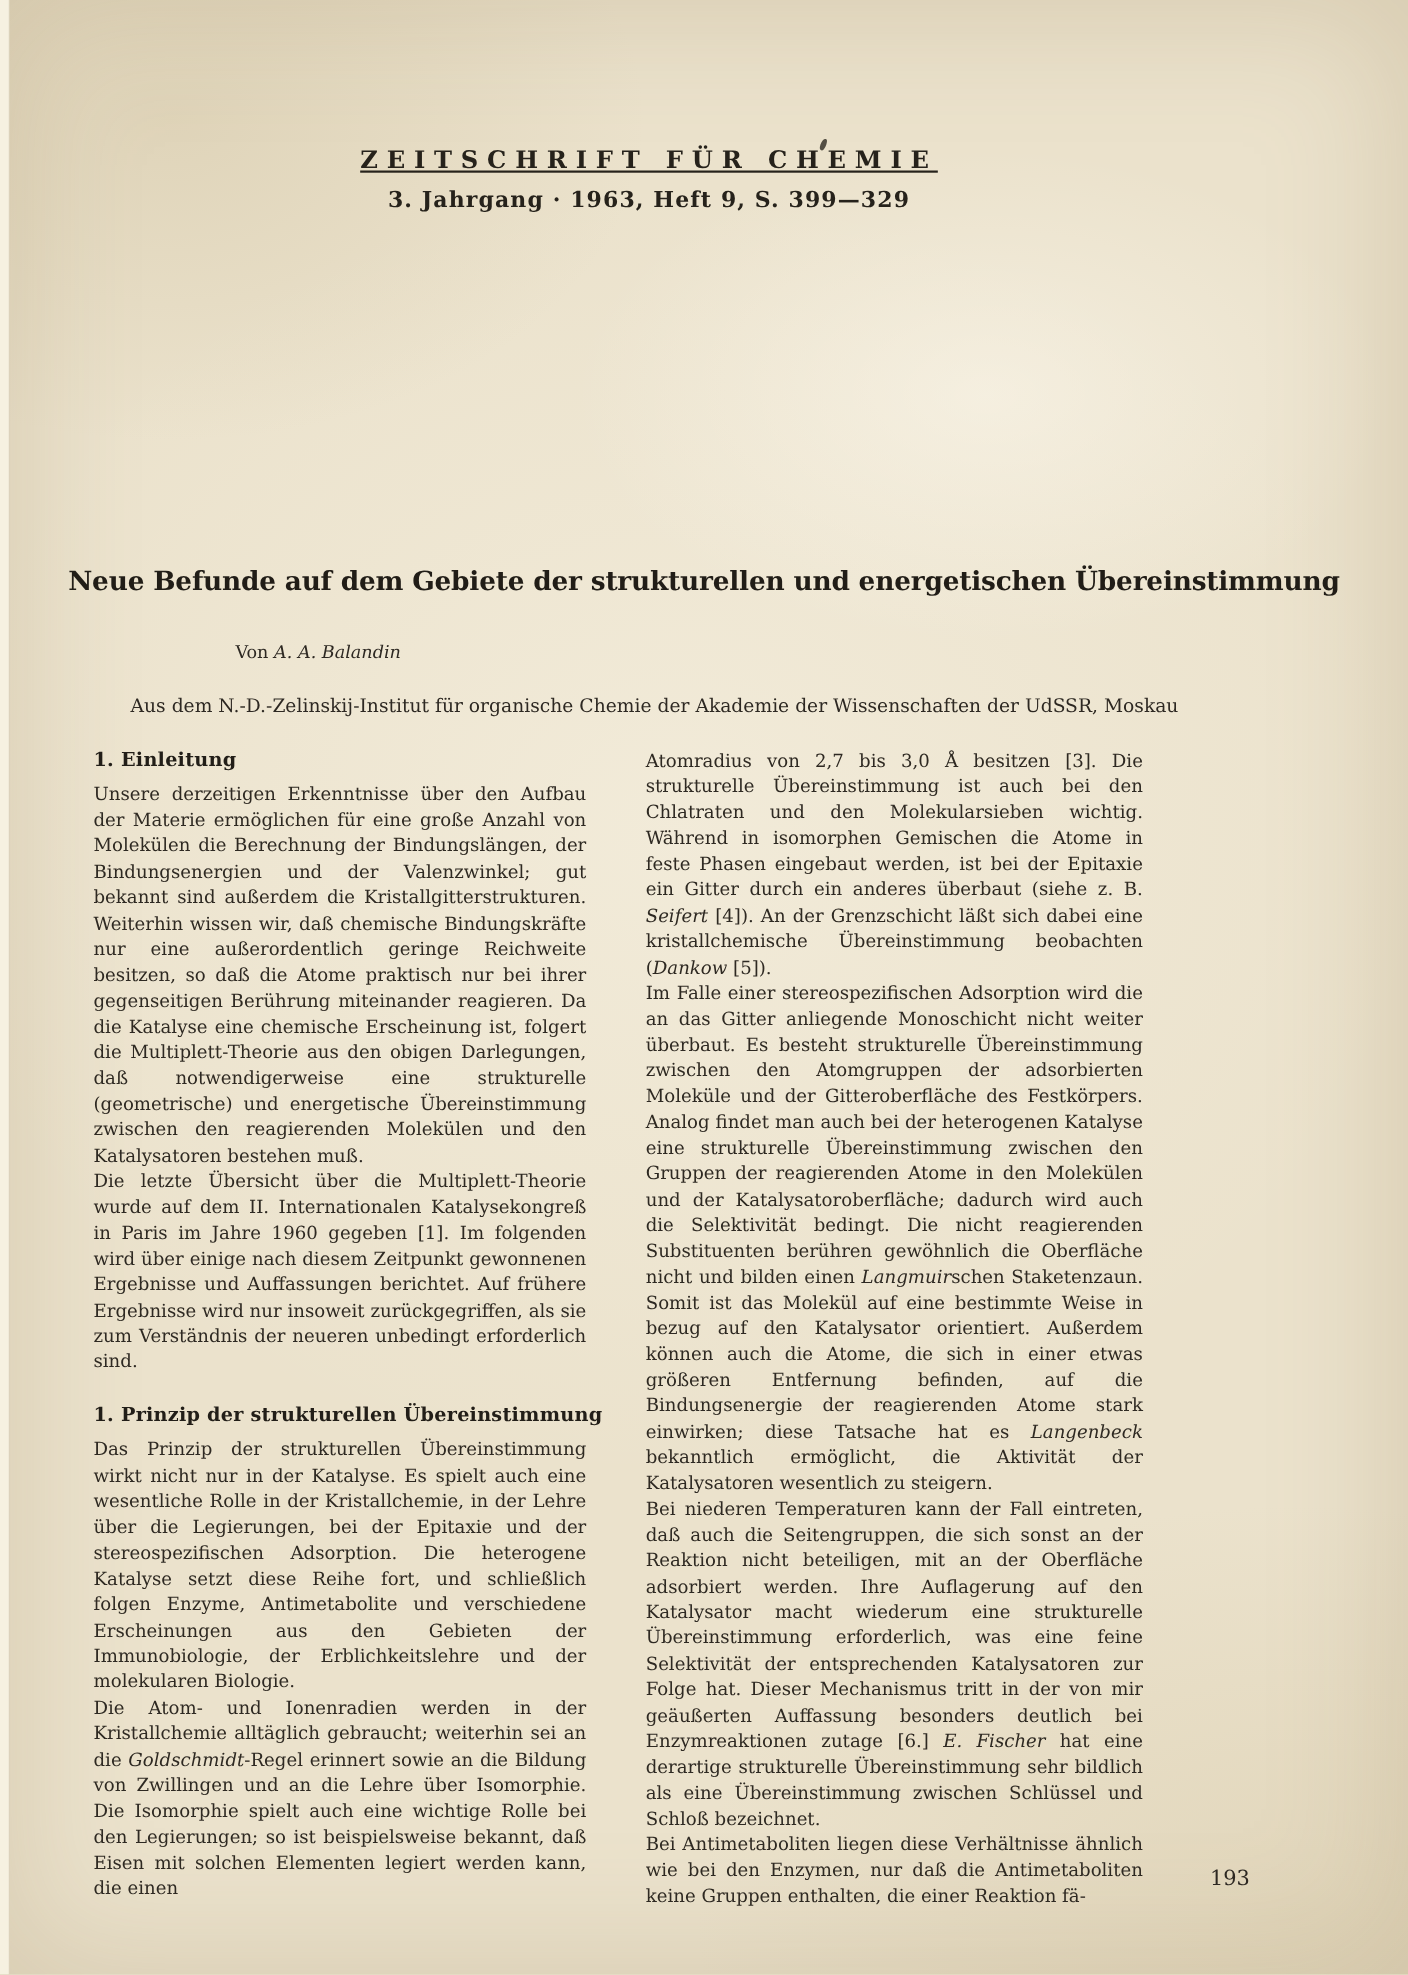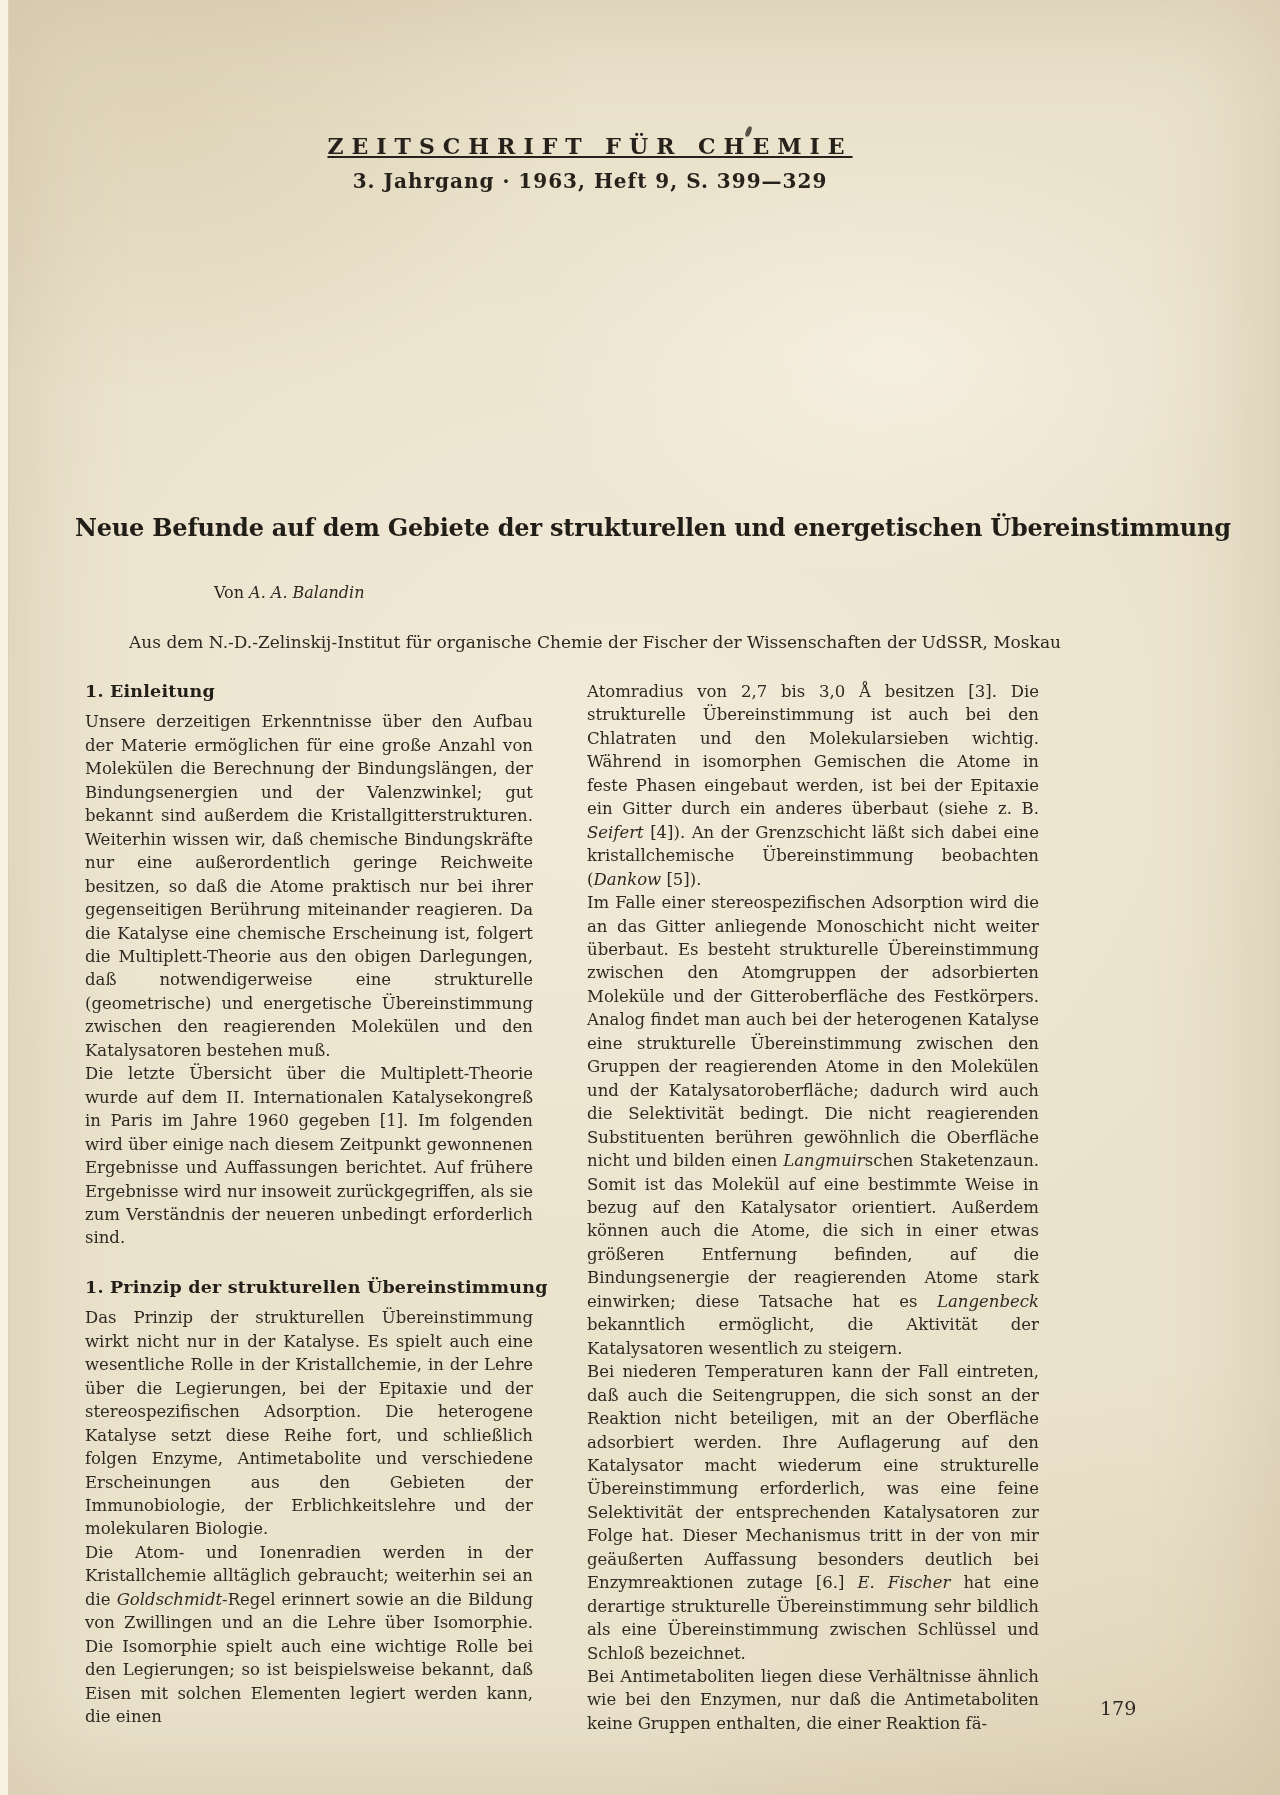--- a/index.html
+++ b/index.html
@@ -27,21 +27,21 @@
     background:#3a352c;border-radius:60% 40% 55% 45%;transform:rotate(18deg);
     opacity:0.85;
   }
   .header{
     position:absolute;left:75px;top:122px;width:1030px;text-align:center;color:#26221b;
   }
   .h-line1{font-size:20px;font-weight:700;letter-spacing:0.5px;}
   .h-line2{font-size:22px;font-weight:700;letter-spacing:8px;margin-top:11px;text-decoration:underline;}
   .h-line3{font-size:20px;font-weight:700;letter-spacing:1px;margin-top:10px;}
   .title{
-    position:absolute;left:75px;top:513px;width:1040px;text-align:center;
+    position:absolute;left:62px;top:513px;width:1040px;text-align:center;
     font-size:24px;font-weight:700;letter-spacing:-0.2px;white-space:nowrap;color:#211d17;
   }
   .byline{
     position:absolute;left:214px;top:583px;font-size:16px;color:#2d2822;
   }
   .affiliation{
     position:absolute;left:75px;top:632px;width:1040px;text-align:center;
     font-size:17px;color:#2d2822;
   }
   .col{
@@ -69,30 +69,30 @@
 
 <div class="header">
   <div class="h-line2">ZEITSCHRIFT FÜR CHEMIE</div>
   <div class="h-line3">3. Jahrgang · 1963, Heft 9, S. 399—329</div>
 </div>
 
 <div class="title">Neue Befunde auf dem Gebiete der strukturellen und energetischen Übereinstimmung</div>
 
 <div class="byline"><span>Von </span><span class="it">A. A. Balandin</span></div>
 
-<div class="affiliation">Aus dem N.-D.-Zelinskij-Institut für organische Chemie der Fischer der Wissenschaften der UdSSR, Moskau</div>
+<div class="affiliation">Aus dem N.-D.-Zelinskij-Institut für organische Chemie der Akademie der Wissenschaften der UdSSR, Moskau</div>
 
 <div class="col" id="col-left">
     <h3><span>1. Einleitung</span></h3>
     <p><span>Unsere derzeitigen Erkenntnisse über den Aufbau der Materie ermöglichen für eine große Anzahl von Molekülen die Berechnung der Bindungslängen, der Bindungsenergien und der Valenzwinkel; gut bekannt sind außerdem die Kristallgitterstrukturen. Weiterhin wissen wir, daß chemische Bindungskräfte nur eine außerordentlich geringe Reichweite besitzen, so daß die Atome praktisch nur bei ihrer gegenseitigen Berührung miteinander reagieren. Da die Katalyse eine chemische Erscheinung ist, folgert die Multiplett-Theorie aus den obigen Darlegungen, daß notwendigerweise eine strukturelle (geometrische) und energetische Übereinstimmung zwischen den reagierenden Molekülen und den Katalysatoren bestehen muß.</span></p>
     <p><span>Die letzte Übersicht über die Multiplett-Theorie wurde auf dem II. Internationalen Katalysekongreß in Paris im Jahre 1960 gegeben [1]. Im folgenden wird über einige nach diesem Zeitpunkt gewonnenen Ergebnisse und Auffassungen berichtet. Auf frühere Ergebnisse wird nur insoweit zurückgegriffen, als sie zum Verständnis der neueren unbedingt erforderlich sind.</span></p>
     <h3 style="margin-top: 26px;"><span>1. Prinzip der strukturellen Übereinstimmung</span></h3>
     <p><span>Das Prinzip der strukturellen Übereinstimmung wirkt nicht nur in der Katalyse. Es spielt auch eine wesentliche Rolle in der Kristallchemie, in der Lehre über die Legierungen, bei der Epitaxie und der stereospezifischen Adsorption. Die heterogene Katalyse setzt diese Reihe fort, und schließlich folgen Enzyme, Antimetabolite und verschiedene Erscheinungen aus den Gebieten der Immunobiologie, der Erblichkeitslehre und der molekularen Biologie.</span></p>
     <p><span>Die Atom- und Ionenradien werden in der Kristallchemie alltäglich gebraucht; weiterhin sei an die </span><span class="it">Goldschmidt</span><span>-Regel erinnert sowie an die Bildung von Zwillingen und an die Lehre über Isomorphie. Die Isomorphie spielt auch eine wichtige Rolle bei den Legierungen; so ist beispielsweise bekannt, daß Eisen mit solchen Elementen legiert werden kann, die einen</span></p>
   </div>
 <div class="col" id="col-right">
     <p><span>Atomradius von 2,7 bis 3,0 Å besitzen [3]. Die strukturelle Übereinstimmung ist auch bei den Chlatraten und den Molekularsieben wichtig. Während in isomorphen Gemischen die Atome in feste Phasen eingebaut werden, ist bei der Epitaxie ein Gitter durch ein anderes überbaut (siehe z. B. </span><span class="it">Seifert</span><span> [4]). An der Grenzschicht läßt sich dabei eine kristallchemische Übereinstimmung beobachten (</span><span class="it">Dankow</span><span> [5]).</span></p>
     <p><span>Im Falle einer stereospezifischen Adsorption wird die an das Gitter anliegende Monoschicht nicht weiter überbaut. Es besteht strukturelle Übereinstimmung zwischen den Atomgruppen der adsorbierten Moleküle und der Gitteroberfläche des Festkörpers. Analog findet man auch bei der heterogenen Katalyse eine strukturelle Übereinstimmung zwischen den Gruppen der reagierenden Atome in den Molekülen und der Katalysatoroberfläche; dadurch wird auch die Selektivität bedingt. Die nicht reagierenden Substituenten berühren gewöhnlich die Oberfläche nicht und bilden einen </span><span class="it">Langmuir</span><span>schen Staketenzaun. Somit ist das Molekül auf eine bestimmte Weise in bezug auf den Katalysator orientiert. Außerdem können auch die Atome, die sich in einer etwas größeren Entfernung befinden, auf die Bindungsenergie der reagierenden Atome stark einwirken; diese Tatsache hat es </span><span class="it">Langenbeck</span><span> bekanntlich ermöglicht, die Aktivität der Katalysatoren wesentlich zu steigern.</span></p>
     <p><span>Bei niederen Temperaturen kann der Fall eintreten, daß auch die Seitengruppen, die sich sonst an der Reaktion nicht beteiligen, mit an der Oberfläche adsorbiert werden. Ihre Auflagerung auf den Katalysator macht wiederum eine strukturelle Übereinstimmung erforderlich, was eine feine Selektivität der entsprechenden Katalysatoren zur Folge hat. Dieser Mechanismus tritt in der von mir geäußerten Auffassung besonders deutlich bei Enzymreaktionen zutage [6.] </span><span class="it">E. Fischer</span><span> hat eine derartige strukturelle Übereinstimmung sehr bildlich als eine Übereinstimmung zwischen Schlüssel und Schloß bezeichnet.</span></p>
     <p><span>Bei Antimetaboliten liegen diese Verhältnisse ähnlich wie bei den Enzymen, nur daß die Antimetaboliten keine Gruppen enthalten, die einer Reaktion fä-</span></p>
   </div>
 
-<div class="page-number">179</div>
+<div class="page-number">193</div>
 
 </body></html>

